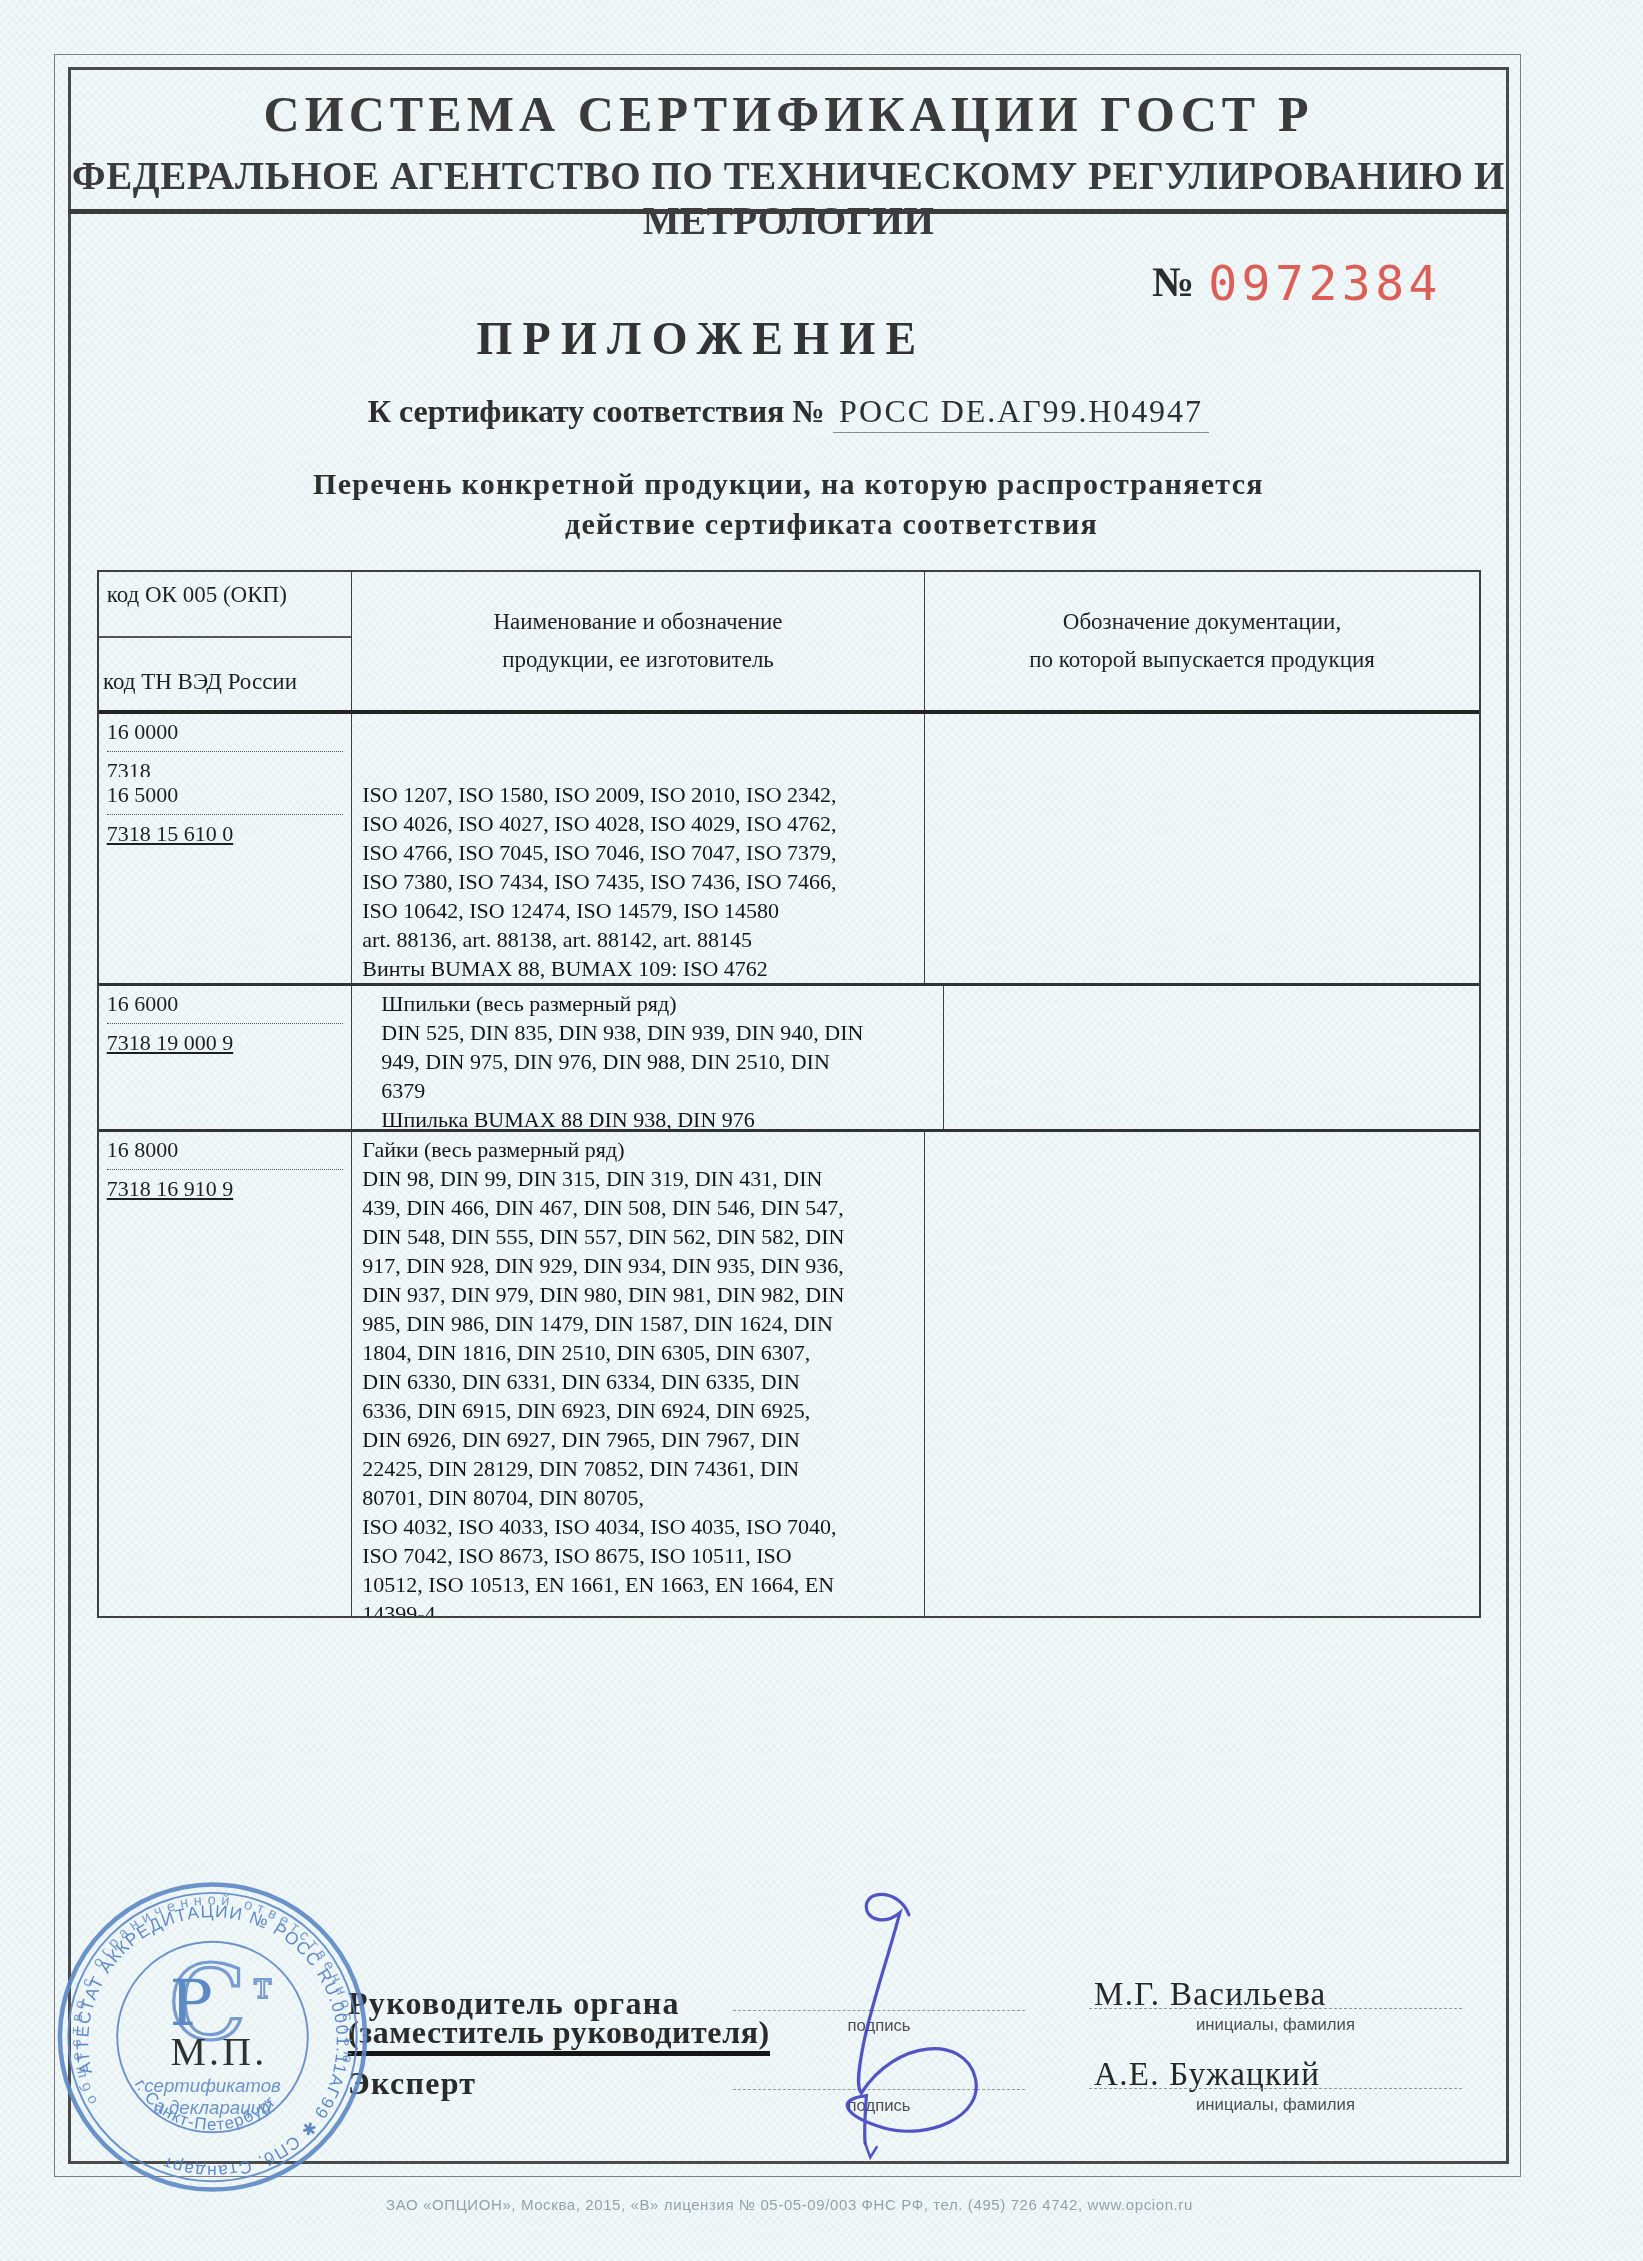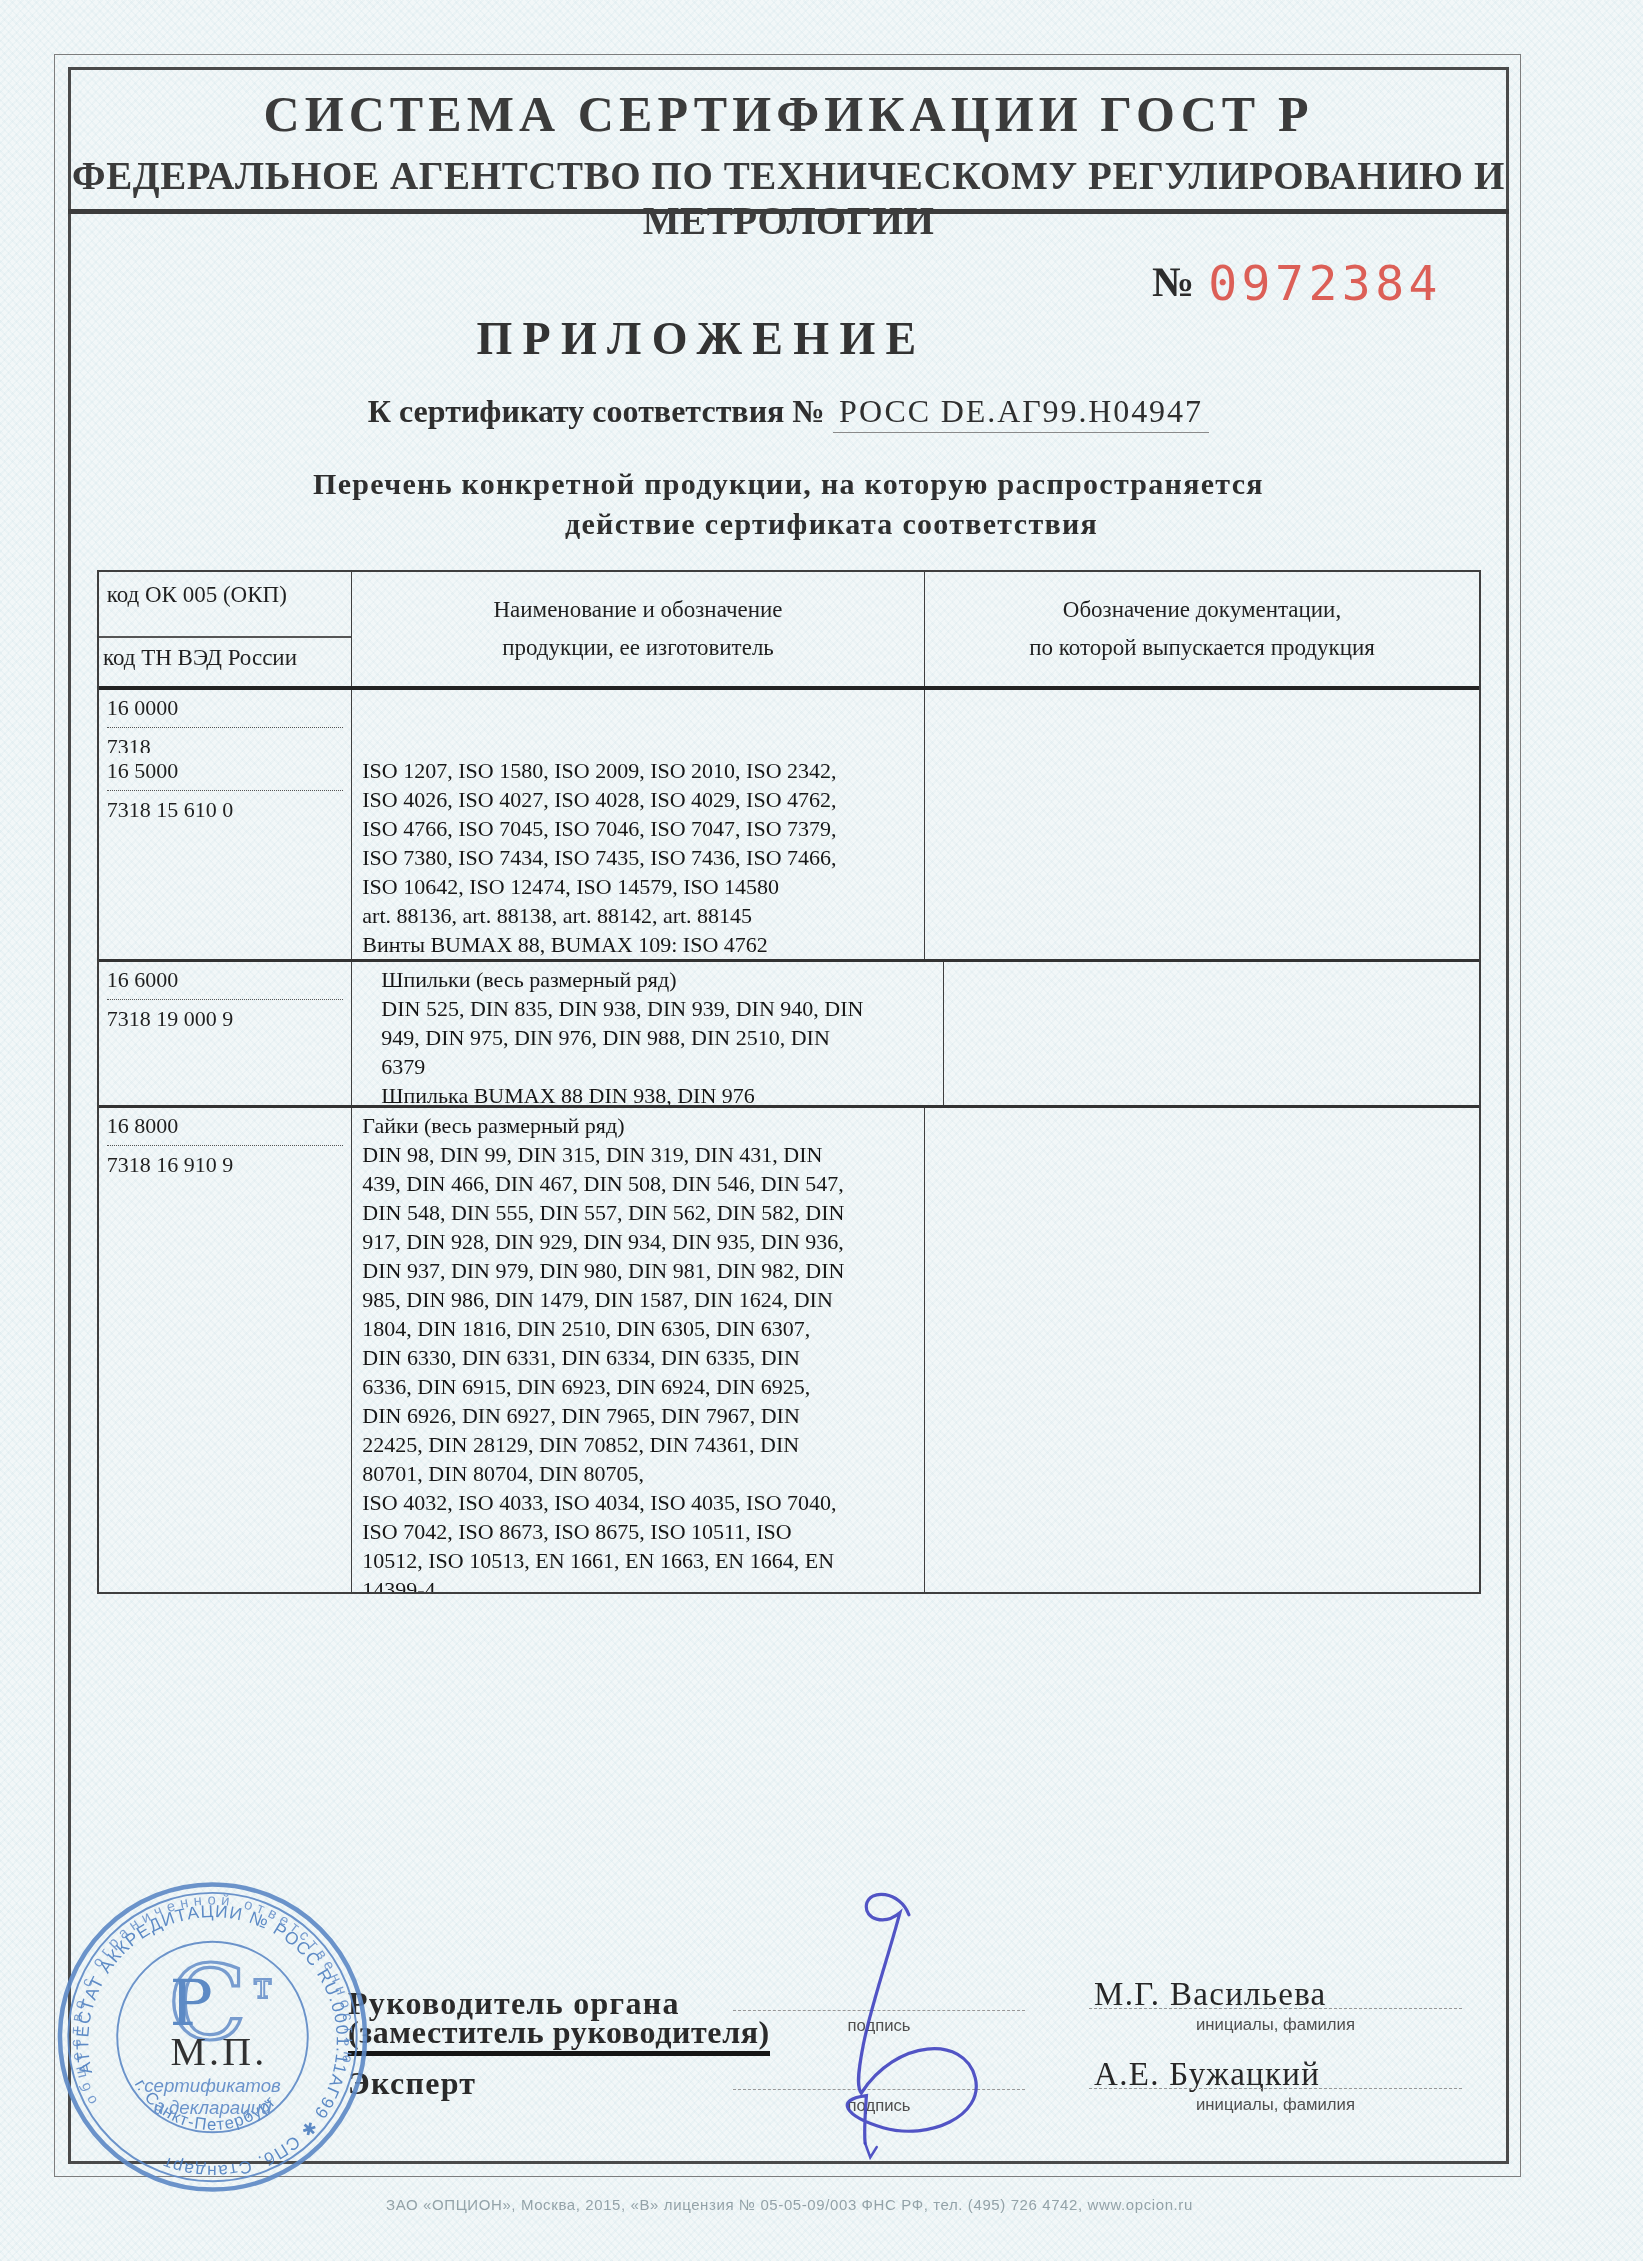--- a/index.html
+++ b/index.html
@@ -25,36 +25,36 @@
   .number-value{font-family:"DejaVu Sans Mono",monospace;font-size:48px;letter-spacing:4.5px;color:#dc5f57;}
   
   .doc-title{left:68px;top:312px;width:1267px;text-align:center;font-size:46px;font-weight:bold;letter-spacing:10.3px;color:#333;}
   .cert-line{left:68px;top:393px;width:1441px;text-align:center;font-size:32px;font-weight:bold;color:#2e2e2e;}
   .cert-no{font-weight:normal;letter-spacing:1.9px;border-bottom:1.9px solid #8a8a8a;padding:0 6.4px 3.2px 6.4px;}
   .desc1{left:68px;top:467px;width:1441px;text-align:center;font-size:30px;font-weight:bold;letter-spacing:1.3px;color:#2e2e2e;}
   .desc2{left:68px;top:507px;width:1527px;text-align:center;font-size:30px;font-weight:bold;letter-spacing:1.3px;color:#2e2e2e;}
   
   .table{left:97px;top:570px;width:1384px;border:2.6px solid #3f3f3f;box-sizing:border-box;background:rgba(255,255,255,0.06);}
   .trow{display:grid;grid-template-columns:253px 573px 1fr;box-sizing:border-box;}
-  .thead{height:118px;border-bottom:4.5px solid #232323;}
+  .thead{height:142px;border-bottom:4.5px solid #232323;}
   .r1{height:63px;}
   .r2{height:206px;border-top:0;}
   .r3{height:146px;gap:19px;}
   .r4{height:487px;}
   .r3,.r4{border-top:3.2px solid #333;}
   .cell{border-right:1.9px solid #3f3f3f;box-sizing:border-box;overflow:hidden;}
   .cell:last-child{border-right:none;}
   .th1{position:relative;font-size:23px;color:#1f1f1f;}
   .th1-top{position:absolute;top:10.3px;left:7.7px;}
   .th1-div{position:absolute;top:64px;left:0;right:0;height:1.9px;background:#555;}
   .th1-bot{position:absolute;bottom:15.4px;left:3.9px;}
   .thc{display:flex;align-items:center;justify-content:center;text-align:center;font-size:23px;line-height:38px;white-space:pre-line;color:#1f1f1f;}
   .code-cell{font-size:22px;padding:5.1px 7.7px 0 7.7px;color:#1f1f1f;}
   .code-top{display:block;border-bottom:1.9px dotted #555;padding-bottom:6.4px;}
-  .code-bot{display:block;padding-top:5.1px;}
+  .code-bot{display:block;padding-top:5.1px;text-decoration:underline;}
   .prod-cell{font-size:22px;line-height:29px;white-space:pre-line;padding:2.6px 10.3px 0 10.3px;color:#161616;}
   
   .role1a{left:348px;top:1985px;font-size:32px;font-weight:bold;letter-spacing:1.3px;color:#2a2a2a;}
   .role1b{left:348px;top:2016px;font-size:32px;font-weight:bold;letter-spacing:0.6px;color:#2a2a2a;line-height:1.05;border-bottom:5.1px solid #161616;padding-bottom:1.9px;display:inline-block;}
   .role2{left:348px;top:2065px;font-size:32px;font-weight:bold;letter-spacing:1.3px;color:#2a2a2a;}
   .name{font-size:33px;letter-spacing:1.3px;color:#262626;}
   .name1{left:1094px;top:1976px;}
   .name2{left:1094px;top:2056px;}
   .dash{border-top:1.9px dashed #979797;height:0;}
   .dash-sig1{left:733px;top:2010px;width:292px;}

